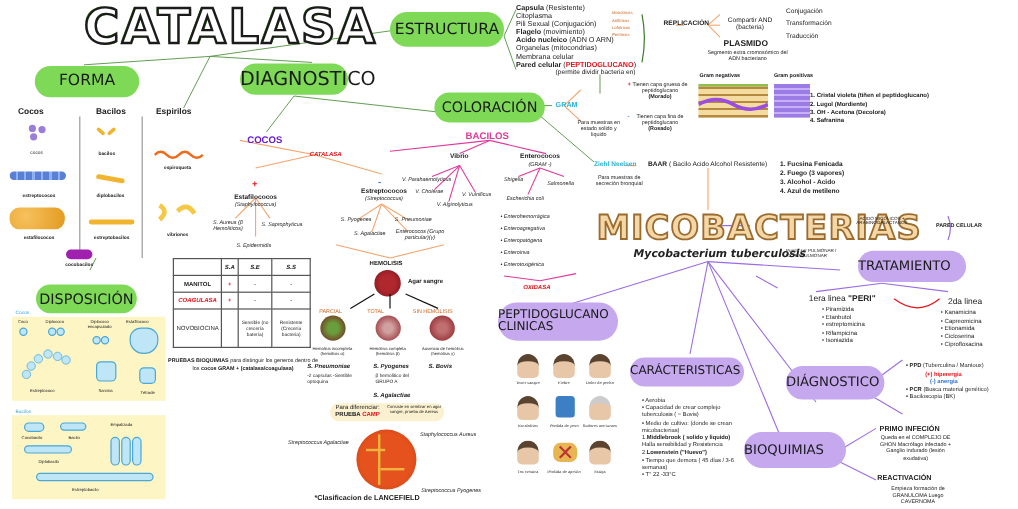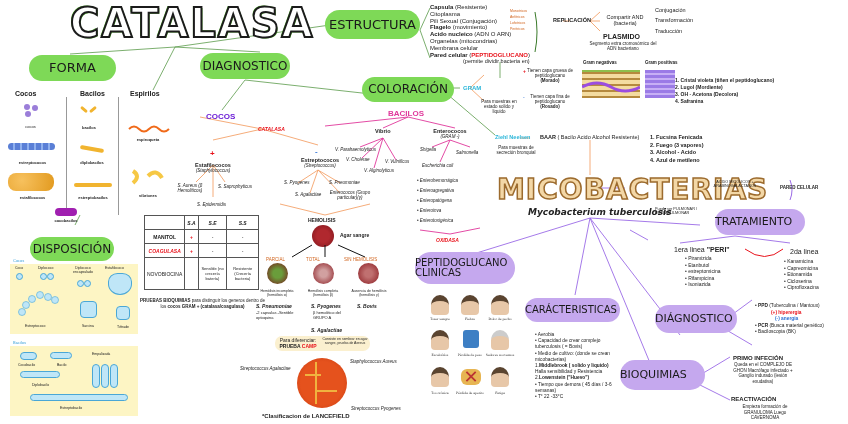--- a/index.html
+++ b/index.html
@@ -94,21 +94,21 @@
     <line x1="648" y1="240" x2="630" y2="230"></line>
   </g>
   <path d="M745 249 q20 15 38 0" stroke="#e8121b" fill="none" stroke-width="1"></path>
   <path d="M535 12 q4 20 0 40" stroke="#3a7a2a" fill="none" stroke-width="1"></path>
   <path d="M790 180 q4 10 0 20" stroke="#9b6be6" fill="none" stroke-width="1"></path>
 </svg>
 
 <div class="abs title-main" style="left:70px;top:0px">CATALASA</div>
 
 <div class="abs pill-g" style="left:29px;top:55px;width:87px;height:26px;font-size:13px;line-height:26px">FORMA</div>
-<div class="abs pill-g" style="left:200px;top:53px;width:90px;height:26px;font-size:12px;line-height:26px">DIAGNOSTICO</div>
+<div class="abs pill-g" style="left:200px;top:53px;width:90px;height:26px;font-size:16px;line-height:26px">DIAGNOSTICO</div>
 
 <div class="abs t7 b" style="left:15px;top:90px">Cocos</div>
 <div class="abs t7 b" style="left:80px;top:90px">Bacilos</div>
 <div class="abs t7 b" style="left:130px;top:90px">Espirilos</div>
 <div class="abs" style="left:66px;top:97px;width:1px;height:118px;background:#999"></div>
 <div class="abs" style="left:118px;top:97px;width:1px;height:118px;background:#999"></div>
 
 <div class="abs" style="left:24px;top:104px">
   <div style="position:absolute;left:0;top:0;width:6px;height:6px;border-radius:50%;background:#9b7ed9"></div>
   <div style="position:absolute;left:8px;top:1px;width:6px;height:6px;border-radius:50%;background:#9b7ed9"></div>

